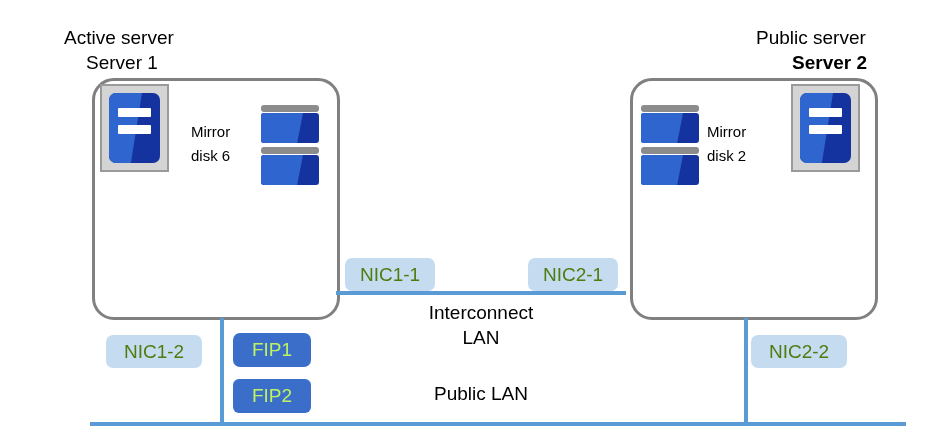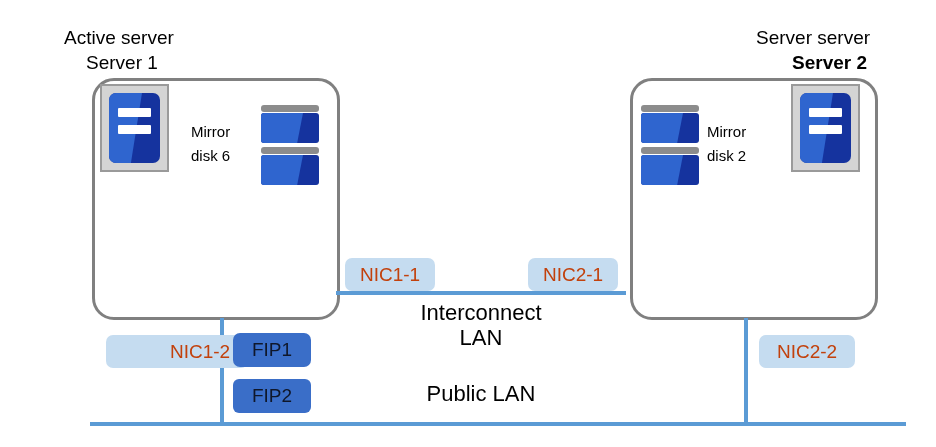--- a/index.html
+++ b/index.html
@@ -137,73 +137,73 @@
     background: #5b9bd5;
   }
   #interconnect-line { left: 336px; top: 291px; width: 290px; }
   #public-line       { left: 90px;  top: 422px; width: 816px; }
   #drop-line-left    { left: 220px; top: 318px; height: 106px; }
   #drop-line-right   { left: 744px; top: 318px; height: 106px; }
 
   
   .lan-label {
     position: absolute;
-    font-size: 22px;
+    font-size: 19px;
     line-height: 25px;
     text-align: center;
     white-space: nowrap;
   }
   #interconnect-label { left: 396px; top: 300px; width: 170px; }
   #public-label       { left: 348px; top: 381px; width: 266px; }
 
   
   .nic-chip {
     position: absolute;
     background: #c5dcf0;
     border-radius: 7px;
     font-size: 19px;
     line-height: 33px;
     height: 33px;
     text-align: center;
-    color: #c2410c;
+    color: #4d7c0f;
     white-space: nowrap;
   }
   #nic-1-1 { left: 345px; top: 258px; width: 90px; }
   #nic-2-1 { left: 528px; top: 258px; width: 90px; }
-  #nic-1-2 { left: 106px; top: 335px; width: 96px; padding-left: 46px; }
-  #nic-2-2 { left: 751px; top: 335px; width: 96px; margin-left: 8px; }
+  #nic-1-2 { left: 106px; top: 335px; width: 96px; }
+  #nic-2-2 { left: 751px; top: 335px; width: 96px; }
 
   
   .fip-chip {
     position: absolute;
     background: #3a6ec8;
     border-radius: 7px;
     font-size: 19px;
     line-height: 34px;
     height: 34px;
     width: 78px;
     text-align: center;
-    color: #0f172a;
+    color: #bef264;
     white-space: nowrap;
   }
   #fip-1 { left: 233px; top: 333px; }
   #fip-2 { left: 233px; top: 379px; border-radius: 6px; }
 </style>
 </head>
 <body>
 
 <div id="diagram">
 
   <div class="caption" id="caption-active">
     <span>Active server</span>
     <span class="line2">Server 1</span>
   </div>
 
   <div class="caption" id="caption-standby">
-    <span>Server server</span>
+    <span>Public server</span>
     <span class="line2">Server 2</span>
   </div>
 
   <div class="server-box" id="server-box-1"></div>
 
   <div class="server-box" id="server-box-2"></div>
 
   <div class="server-icon-frame" id="server-icon-1">
     <div class="server-icon-body">
       <div class="sheen"></div>

